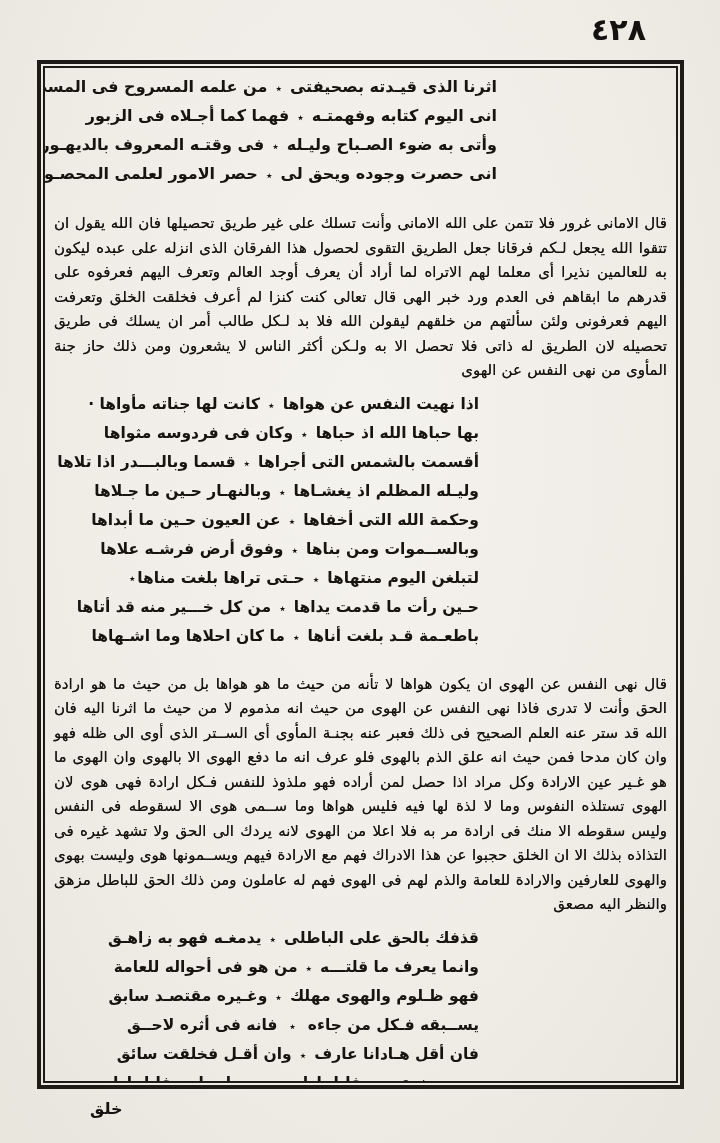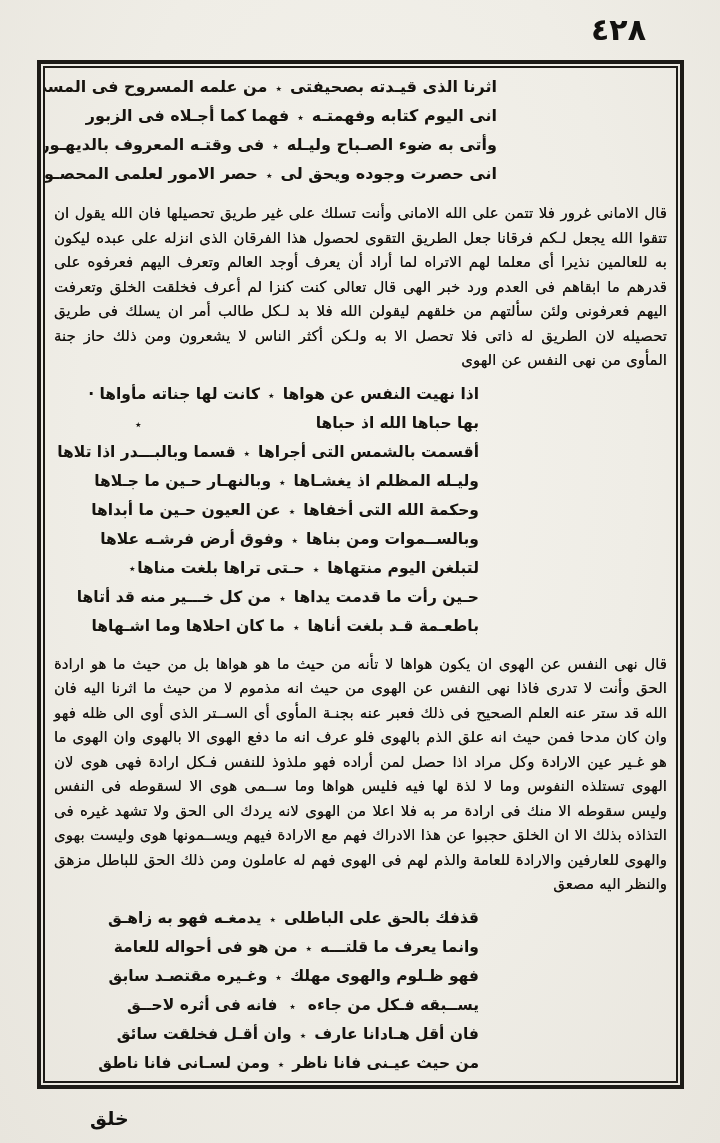--- a/index.html
+++ b/index.html
@@ -39,28 +39,28 @@
     white-space: nowrap; position: relative; line-height: 28px;
   }
   .star { flex: 0 0 auto; padding: 0 8px; font-size: 12px; }
   .poem-top  { width: 402px; margin: 1px 170px 6px auto; font-size: 16px; }
   .poem-mid  { width: 352px; margin: 3px 188px 5px auto; font-size: 15.5px; }
   .poem-bottom { width: 352px; margin: 3px 188px 4px auto; font-size: 15.5px; }
   .pline.has-tail { padding-left: 30px; }
   .tail { position: absolute; left: 2px; top: 0; font-size: 12px; }
   .prose {
     font-size: 15px; line-height: 24.5px;
-    text-align: justify; margin: 6px 0 4px 0;
+    text-align: justify; margin: 16px 0 4px 0;
     word-spacing: 0.5px;
     text-shadow: 0 0 0.6px rgba(25, 20, 15, 0.85);
     color: #17140f;
   }
   .catchword {
-    position: absolute; bottom: 14px; left: 90px;
-    font-size: 19px; font-weight: bold; color: #131210;
+    position: absolute; bottom: 25px; left: 90px;
+    font-size: 16px; font-weight: bold; color: #131210;
   }
 </style>
 </head>
 <body>
 
 <div class="page">
 
   <div class="page-number">٤٢٨</div>
 
   <div class="frame">
@@ -93,20 +93,21 @@
 
       <div class="poem poem-mid">
         <div class="pline">
           <span class="hem">اذا نهيت النفس عن هواها</span>
           <span class="star">٭</span>
           <span class="hem">كانت لها جناته مأواها ·</span>
         </div>
         <div class="pline">
           <span class="hem">بها حباها الله اذ حباها</span>
           <span class="star">٭</span>
+          <span class="hem">وكان فى فردوسه مثواها</span>
         </div>
         <div class="pline">
           <span class="hem">أقسمت بالشمس التى أجراها</span>
           <span class="star">٭</span>
           <span class="hem">قسما وبالبـــدر اذا تلاها</span>
         </div>
         <div class="pline">
           <span class="hem">وليـله المظلم اذ يغشـاها</span>
           <span class="star">٭</span>
           <span class="hem">وبالنهـار حـين ما جـلاها</span>

